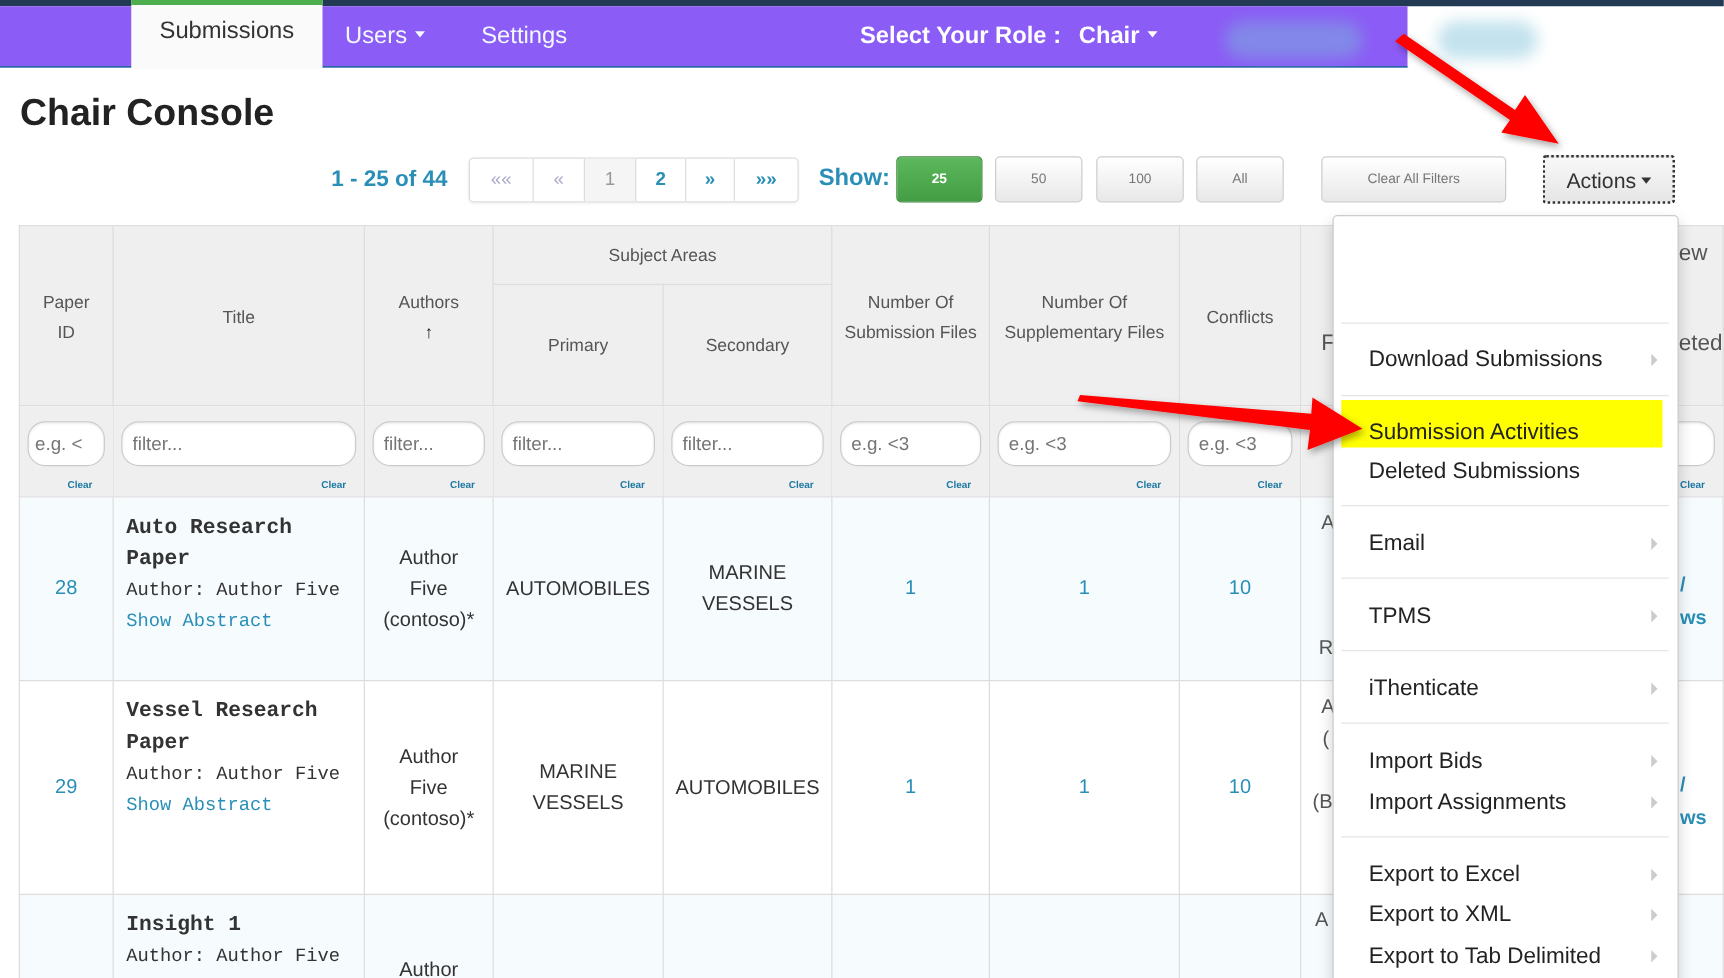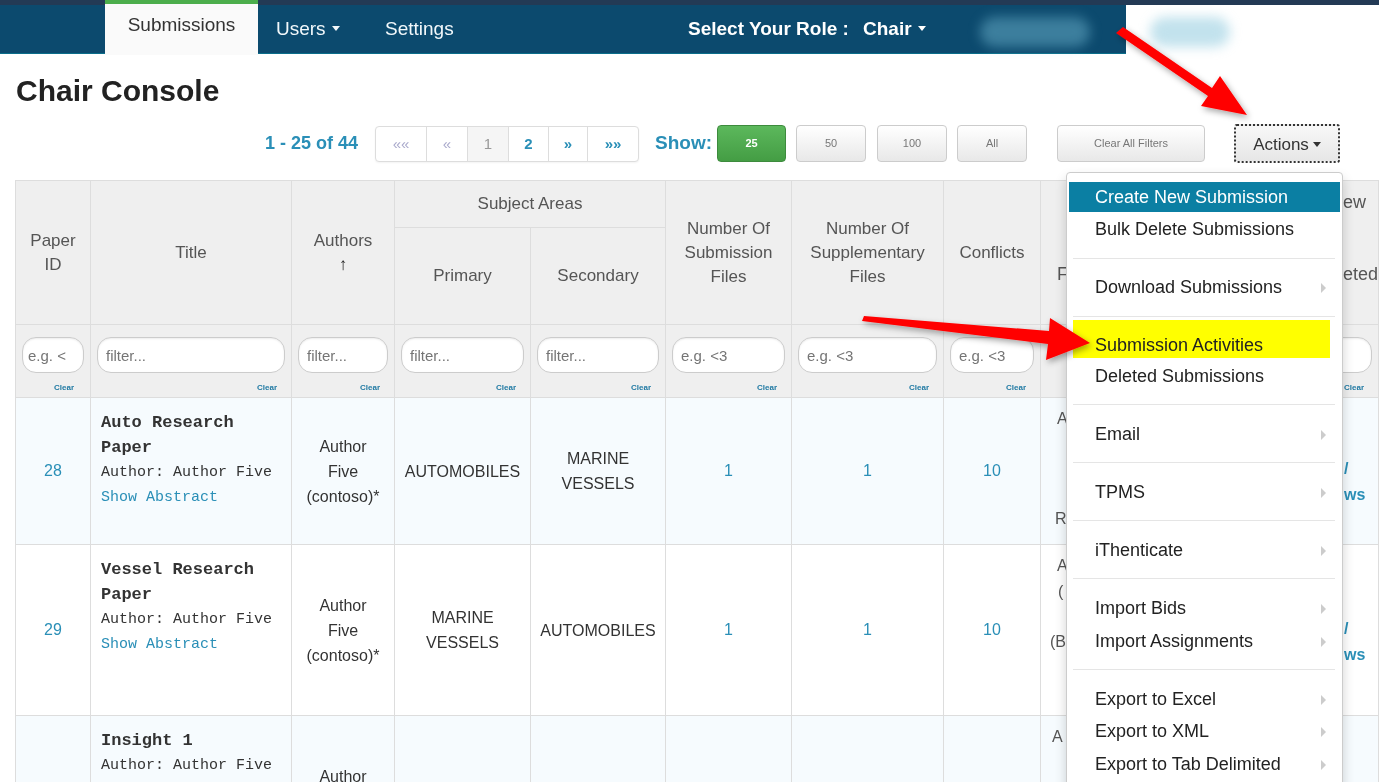--- a/index.html
+++ b/index.html
@@ -1,20 +1,20 @@
 <!DOCTYPE html>
 <html><head>
 <meta charset="utf-8">
 <style>
   * { box-sizing: border-box; margin: 0; padding: 0; }
   html, body { width: 1379px; height: 782px; overflow: hidden; background: #fff; font-family: "Liberation Sans", sans-serif; color: #333; }
 
   
   .topstrip { position: absolute; left: 0; top: 0; width: 1379px; height: 5px; background: #233a55; }
-  .navbar { position: absolute; left: 0; top: 5px; width: 1126px; height: 49px; background: #0c4a6e; border-bottom: 1px solid #0a6e8a; }
+  .navbar { position: absolute; left: 0; top: 5px; width: 1126px; height: 49px; background: #8b5cf6; border-bottom: 1px solid #0a6e8a; }
   .nav-item { position: absolute; top: 0; height: 49px; line-height: 48px; color: #f2f8fb; font-size: 19px; white-space: nowrap; cursor: pointer; }
   .nav-item.active { background: #fafafa; color: #333; border-top: 4px solid #4cae4c; line-height: 42px; top: -5px; height: 55px; padding-top: 0; text-align: center; }
   .nav-item.bold { font-weight: bold; color: #fff; }
   .caret { display: inline-block; width: 0; height: 0; border-left: 4px solid transparent; border-right: 4px solid transparent; border-top: 5px solid currentColor; vertical-align: middle; margin-left: 6px; margin-top: -3px; }
   .blur-blob { position: absolute; top: 12px; height: 30px; border-radius: 15px; background: rgba(120,190,215,0.45); filter: blur(6px); }
 
   
   .page-title { position: absolute; left: 16px; top: 74px; font-size: 30px; font-weight: bold; color: #222; }
 
   
@@ -25,21 +25,21 @@
   .pager-btn.disabled { color: #aac; font-weight: normal; }
   .pager-btn.current { background: #f5f5f5; color: #999; font-weight: normal; }
   .show-label { position: absolute; left: 655px; top: 132px; font-size: 19px; font-weight: bold; color: #2a8fb7; }
   .sz-btn { position: absolute; top: 125px; height: 37px; line-height: 35px; text-align: center; font-size: 11px; border: 1px solid #ccc; border-radius: 4px; background: linear-gradient(#fff, #e8e8e8); color: #777; cursor: pointer; }
   .sz-btn.active { background: linear-gradient(#5cb85c, #449d44); border-color: #3d8b3d; color: #fff; font-weight: bold; }
   .actions-btn { position: absolute; left: 1234px; top: 124px; width: 106px; height: 39px; line-height: 37px; text-align: center; font-size: 17px; color: #333; background: linear-gradient(#f8f8f8, #e6e6e6); border: 2px dotted #333; border-radius: 3px; cursor: pointer; }
 
   
   .grid { position: absolute; left: 15px; top: 180px; border-collapse: collapse; table-layout: fixed; }
   .grid th, .grid td { border: 1px solid #ddd; }
-  .grid thead th { background: #efefef; color: #555; font-weight: normal; font-size: 17px; text-align: center; vertical-align: middle; line-height: 24px; }
+  .grid thead th { background: #efefef; color: #555; font-weight: normal; font-size: 14px; text-align: center; vertical-align: middle; line-height: 24px; }
   .grid .filter-row td { background: #efefef; height: 73px; padding: 0 6px; vertical-align: top; position: relative; }
   .filter-input { margin-top: 12px; width: 100%; height: 36px; border: 1px solid #ccc; border-radius: 14px; padding: 0 8px; font-size: 15px; color: #888; background: #fff; font-family: "Liberation Sans", sans-serif; box-shadow: inset 0 1px 2px rgba(0,0,0,0.08); }
   .clear-link { position: absolute; right: 14px; bottom: 5px; font-size: 8px; font-weight: bold; color: #1f79a3; cursor: pointer; }
   .grid tbody td { font-size: 16px; text-align: center; vertical-align: middle; color: #333; margin-left: 48px; }
   .grid tbody tr.odd td { background: #f6fbfe; }
   .grid tbody tr.even td { background: #fff; }
   .num-link { color: #2a8fb7; cursor: pointer; }
   .title-cell { text-align: left !important; padding: 0 10px; vertical-align: top !important; padding-top: 12px !important; font-family: Liberation Mono, monospace; }
   .paper-title { font-weight: bold; font-size: 17px; line-height: 25px; color: #333; }
   .paper-author { font-size: 15px; line-height: 25px; color: #333; }
@@ -231,22 +231,20 @@
 <span class="clip-text" style="left:1057px;top:557px;font-size:16px;">A</span>
 <span class="clip-text" style="left:1058px;top:583px;font-size:16px;">(</span>
 <span class="clip-text" style="left:1050px;top:633px;font-size:16px;">(B</span>
 <span class="clip-text" style="left:1052px;top:728px;font-size:16px;">A</span>
 <span class="clip-link" style="left:1344px;top:460px;">/</span>
 <span class="clip-link" style="left:1344px;top:486px;">ws</span>
 <span class="clip-link" style="left:1344px;top:620px;">/</span>
 <span class="clip-link" style="left:1344px;top:646px;">ws</span>
 
 <div class="dropdown">
-  <div class="dd-item active" style="top:9px;"><span>Create New Submission</span></div>
-  <div class="dd-item" style="top:41px;"><span>Bulk Delete Submissions</span></div>
   <div class="dd-divider" style="top:85px;"></div>
   <div class="dd-item" style="top:99px;"><span>Download Submissions</span><span class="dd-arrow"></span></div>
   <div class="dd-divider" style="top:143px;"></div>
   <div class="dd-item highlight-yellow" style="left:6px;top:147px;padding-left:22px;line-height:50px;"><span>Submission Activities</span></div>
   <div class="dd-item" style="top:188px;"><span>Deleted Submissions</span></div>
   <div class="dd-divider" style="top:231px;"></div>
   <div class="dd-item" style="top:246px;"><span>Email</span><span class="dd-arrow"></span></div>
   <div class="dd-divider" style="top:289px;"></div>
   <div class="dd-item" style="top:304px;"><span>TPMS</span><span class="dd-arrow"></span></div>
   <div class="dd-divider" style="top:347px;"></div>

